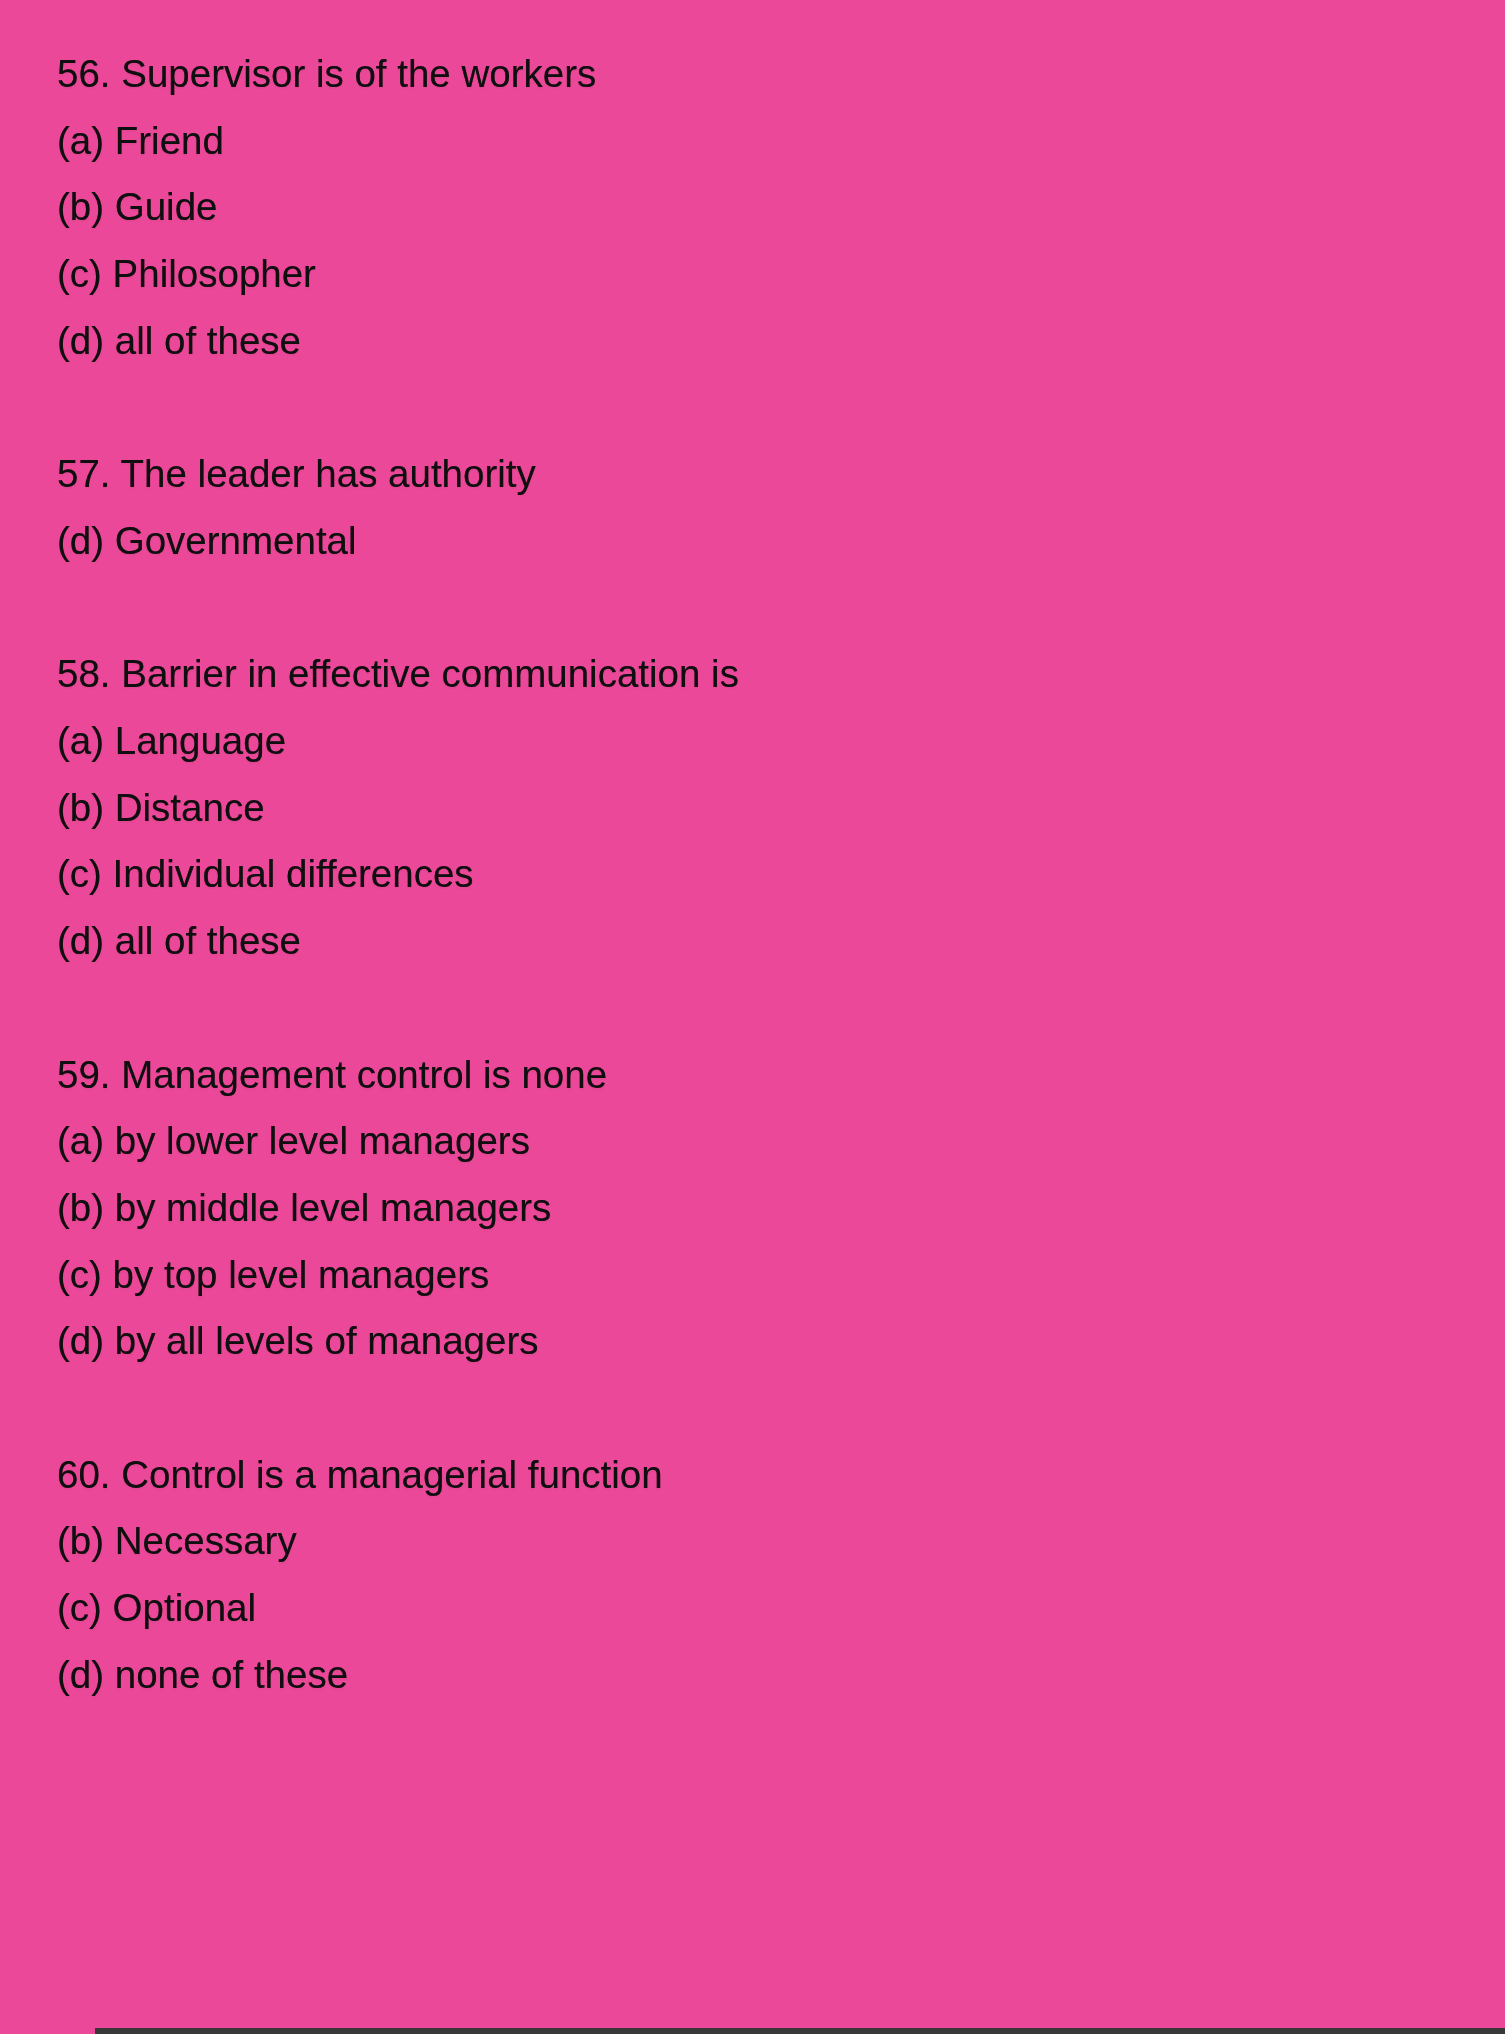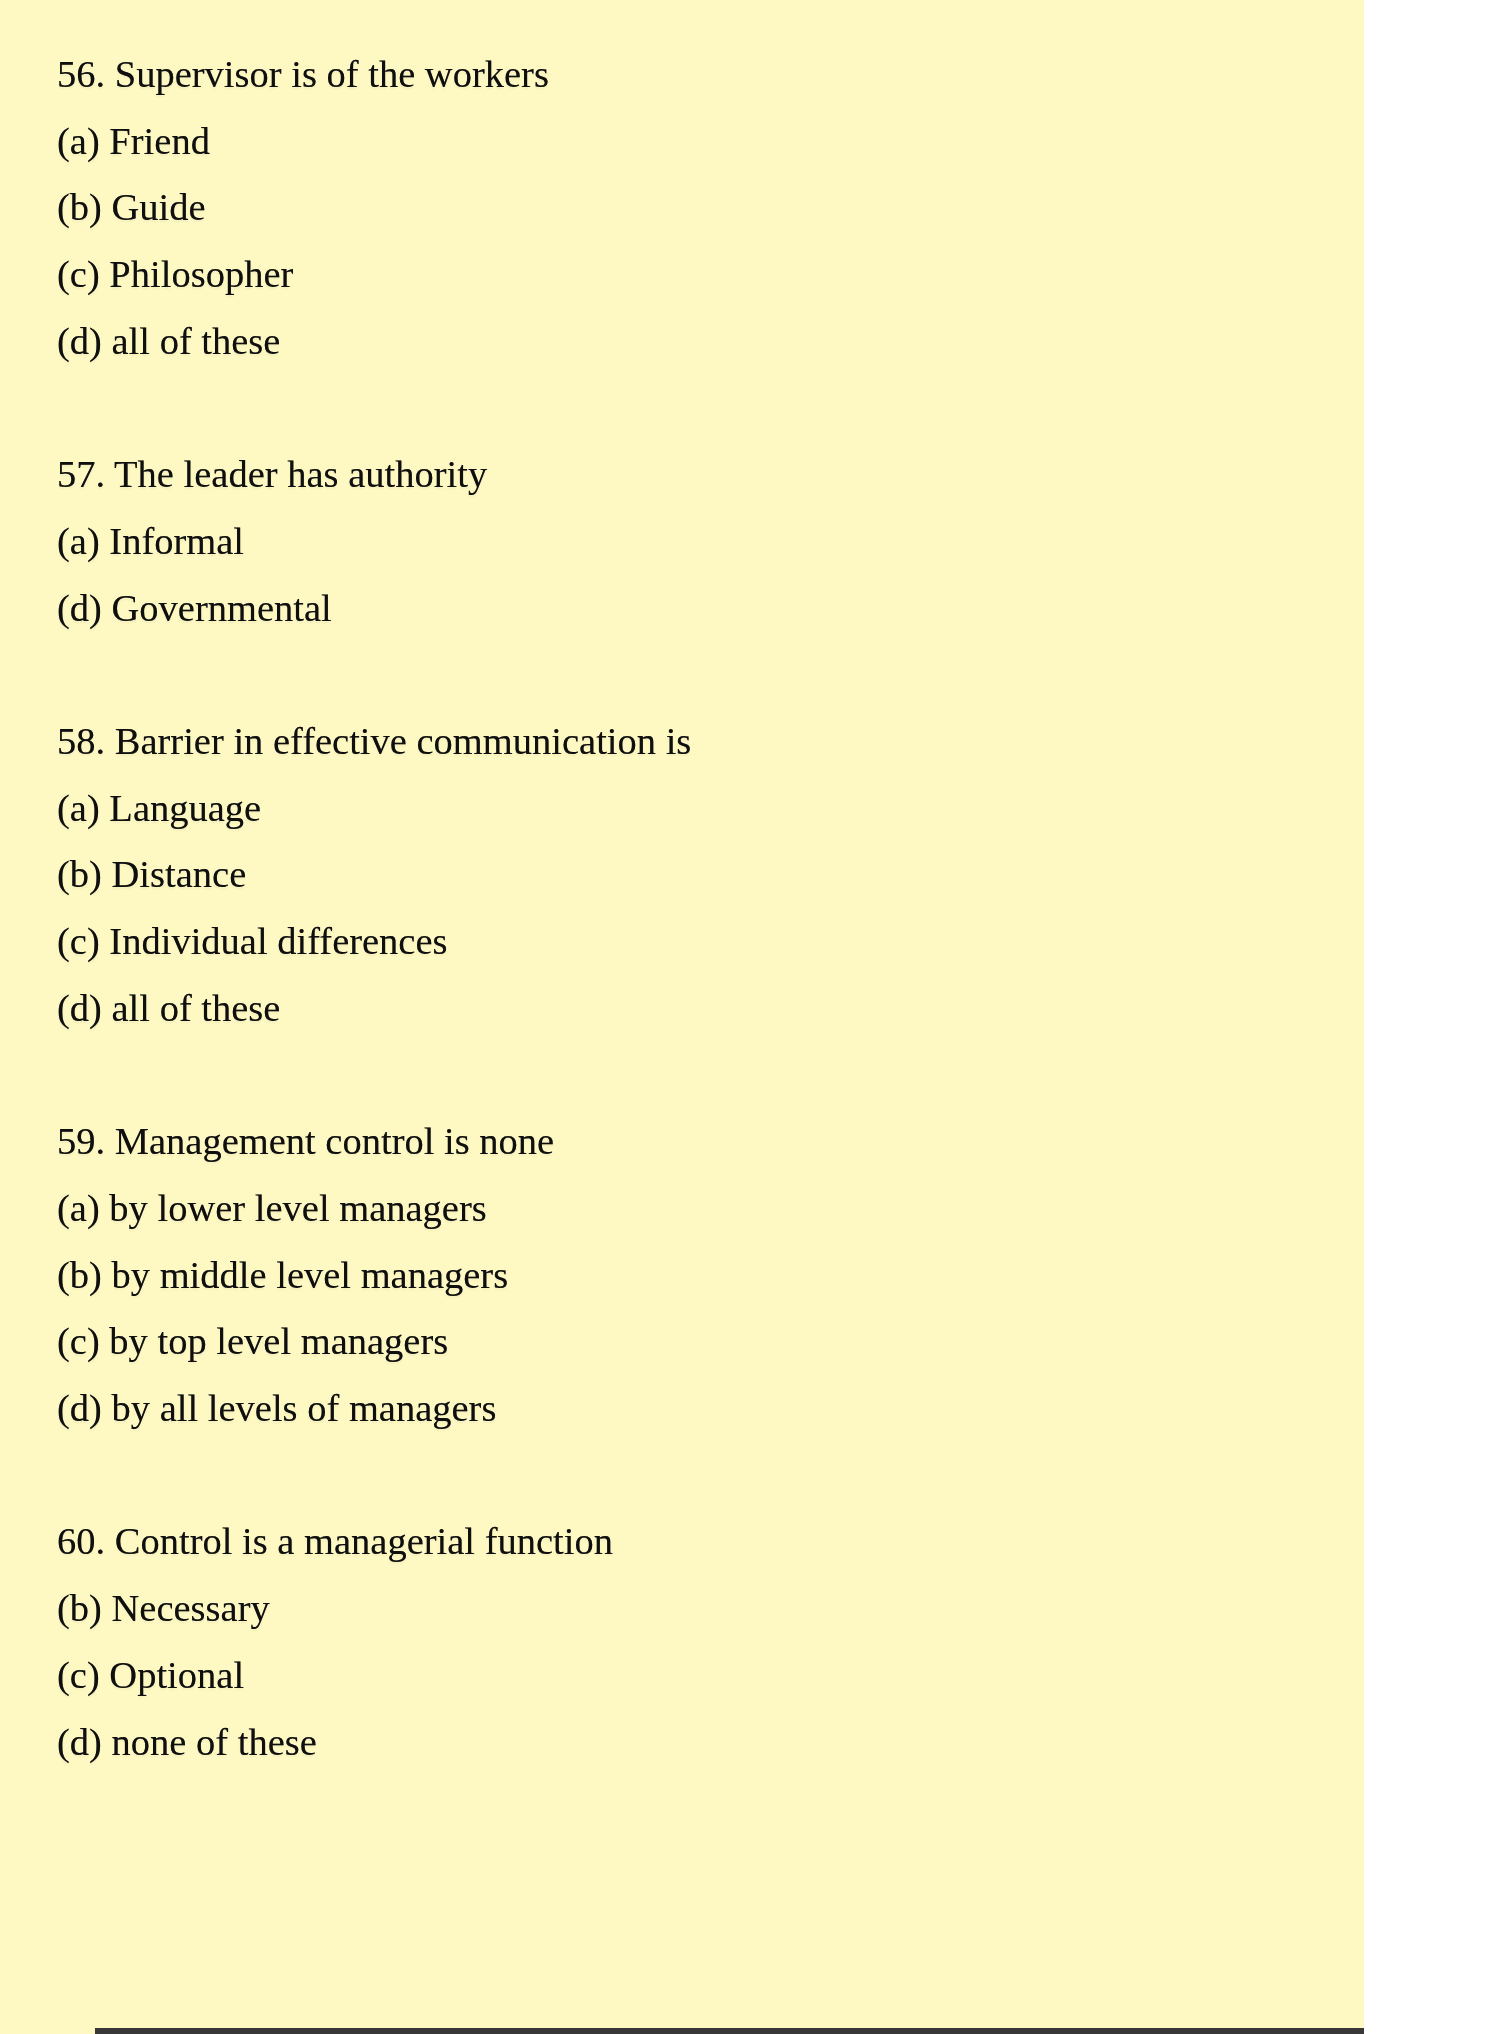--- a/index.html
+++ b/index.html
@@ -2,25 +2,25 @@
 <html><head>
 <meta charset="utf-8">
 <style>
   html, body {
     margin: 0;
     padding: 0;
     background: #ffffff;
   }
   .page {
     position: relative;
-    width: 1364px;
+    width: 1505px;
     height: 2034px;
-    background: #fef9c3;
+    background: #ec4899;
     overflow: hidden;
-    font-family: Liberation Serif, serif;
+    font-family: Liberation Sans, sans-serif;
     font-size: 38.5px;
     line-height: 66.7px;
     color: #0f0f0f;
     
     text-shadow: 0 0 0.6px rgba(0,0,0,0.45), 0 2px 2px rgba(40,40,40,0.05);
   }
   .content {
     padding: 41px 40px 0 57px;
   }
   .question-block {
@@ -49,21 +49,20 @@
     <div class="question-block">
       <p class="line"><span>56.</span> <span>Supervisor is of the workers</span></p>
       <p class="line"><span>(a)</span> <span>Friend</span></p>
       <p class="line"><span>(b)</span> <span>Guide</span></p>
       <p class="line"><span>(c)</span> <span>Philosopher</span></p>
       <p class="line"><span>(d)</span> <span>all of these</span></p>
     </div>
 
     <div class="question-block">
       <p class="line"><span>57.</span> <span>The leader has authority</span></p>
-      <p class="line"><span>(a)</span> <span>Informal</span></p>
       <p class="line"><span>(d)</span> <span>Governmental</span></p>
     </div>
 
     <div class="question-block">
       <p class="line"><span>58.</span> <span>Barrier in effective communication is</span></p>
       <p class="line"><span>(a)</span> <span>Language</span></p>
       <p class="line"><span>(b)</span> <span>Distance</span></p>
       <p class="line"><span>(c)</span> <span>Individual differences</span></p>
       <p class="line"><span>(d)</span> <span>all of these</span></p>
     </div>

